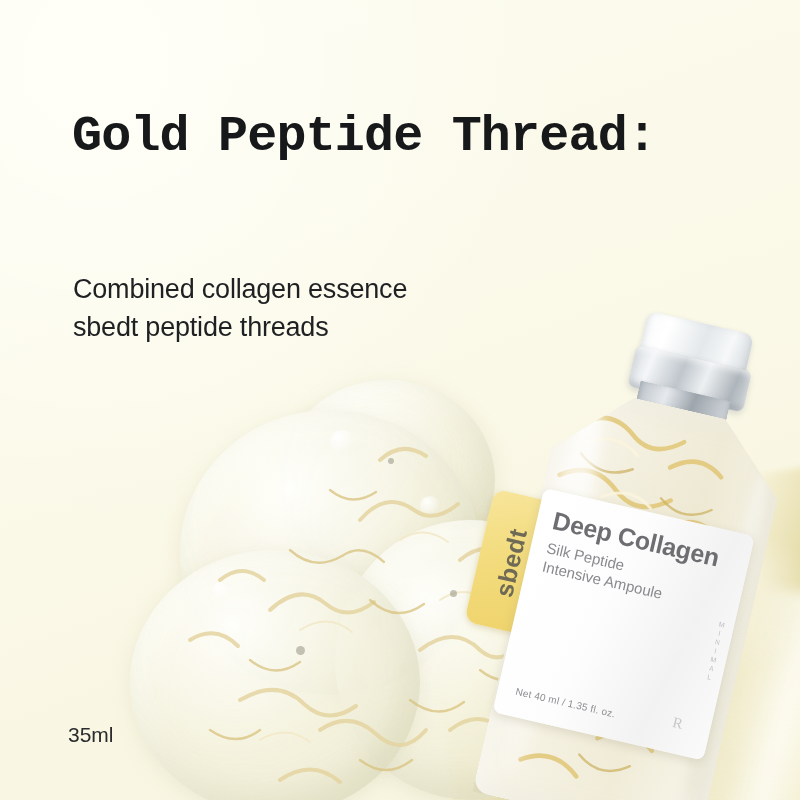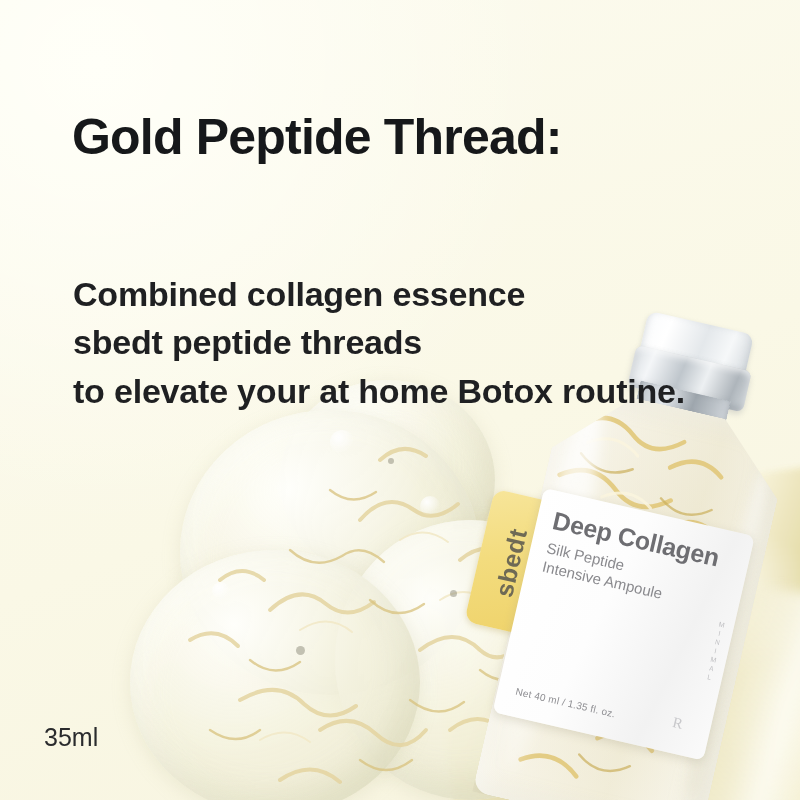--- a/index.html
+++ b/index.html
@@ -130,29 +130,29 @@
     position:absolute;right:8px;top:86px;font-size:7px;color:#BDBDC0;
     writing-mode:vertical-rl;letter-spacing:2px;
   }
   .lbl-r{position:absolute;right:28px;bottom:22px;font-size:15px;color:#C9C9CC;font-family:"Liberation Serif",serif;}
 
   
   .headline{
     position:absolute;left:72px;top:108px;width:640px;
     font-size:50px;font-weight:700;line-height:1.17;color:#16181A;
     letter-spacing:-.8px;
-    font-family:Liberation Sans, sans-serif;
+    font-family:Liberation Mono, monospace;
   }
   .subcopy{
     position:absolute;left:73px;top:270px;width:640px;
-    font-size:34px;font-weight:700;line-height:1.42;color:#1F2022;
+    font-size:27px;font-weight:400;line-height:1.42;color:#1F2022;
     letter-spacing:-.2px;
   }
   .volume{
-    position:absolute;left:44px;top:723px;font-size:25px;color:#2A2B2D;font-weight:400;
+    position:absolute;left:68px;top:723px;font-size:21px;color:#2A2B2D;font-weight:400;
   }
 </style>
 </head>
 <body>
 
 <div id="stage">
 
   <div class="silk"></div>
   <div class="silk2"></div>
 
@@ -260,18 +260,17 @@
     </div>
   </div>
 
   <div class="headline">
     <div>Gold Peptide Thread:</div>
   </div>
 
   <div class="subcopy">
     <div>Combined collagen essence</div>
     <div>sbedt peptide threads</div>
-    <div>to elevate your at home Botox routine.</div>
   </div>
 
   <div class="volume">35ml</div>
 
 </div>
 
 </body></html>

